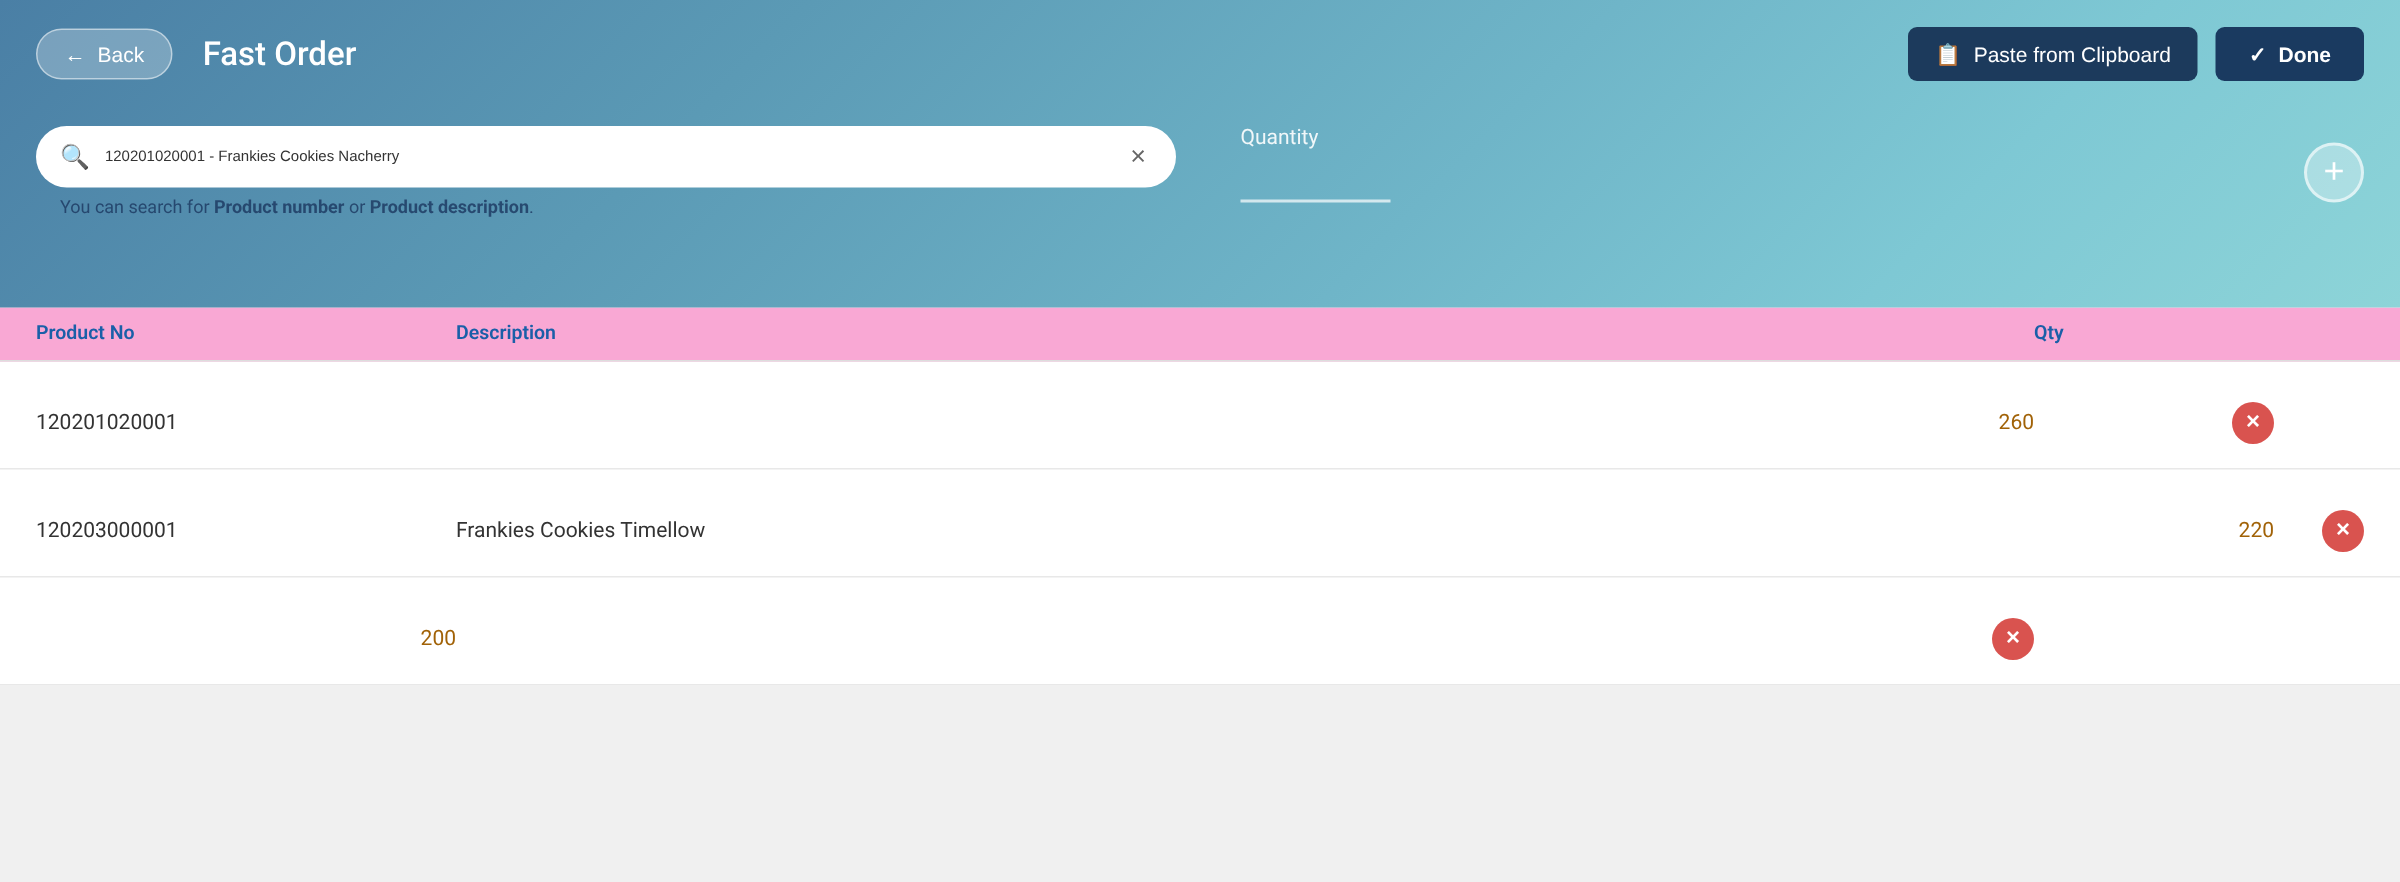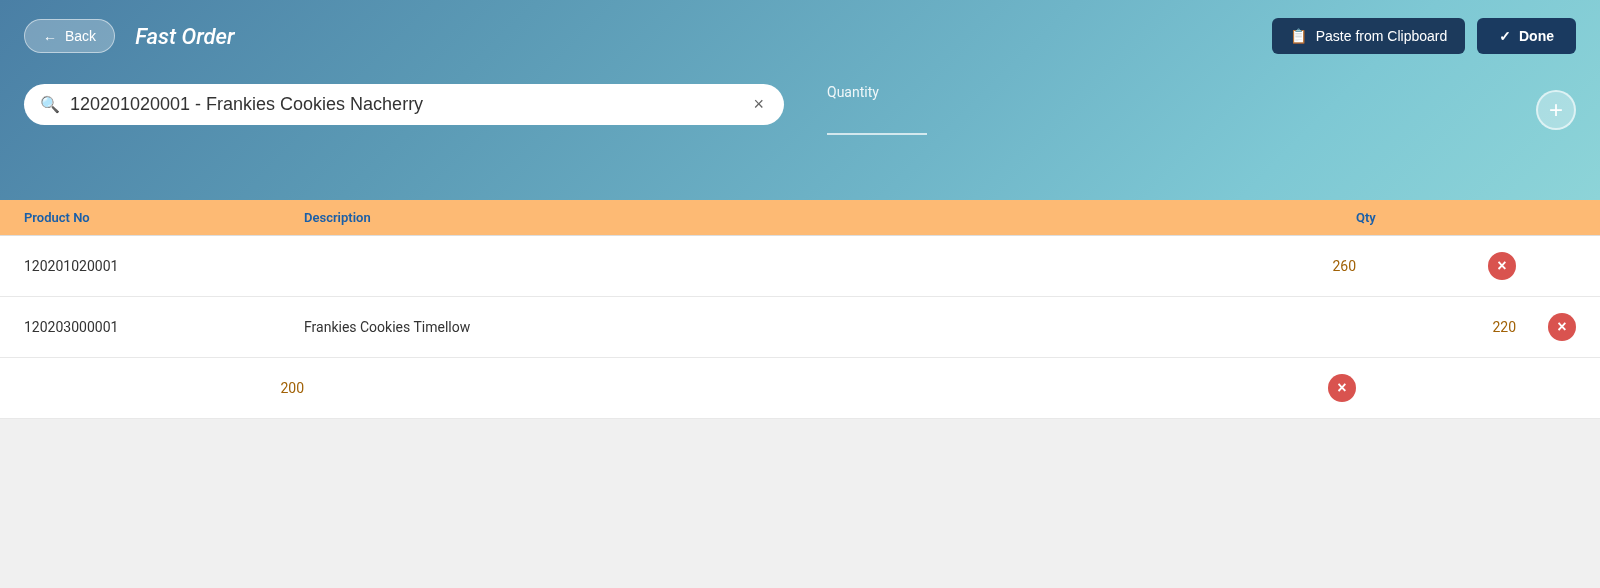--- a/index.html
+++ b/index.html
@@ -39,21 +39,20 @@
       cursor: pointer;
       display: flex;
       align-items: center;
       gap: 8px;
     }
 
     .page-title {
       color: #fff;
       font-size: 22px;
       font-weight: 500;
-      font-style: italic;
     }
 
     .header-right {
       display: flex;
       align-items: center;
       gap: 12px;
     }
 
     .paste-btn {
       background: #1c3a5c;
@@ -104,21 +103,21 @@
     }
 
     .search-icon-wrap {
       color: #999;
       font-size: 16px;
     }
 
     .search-input {
       border: none;
       outline: none;
-      font-size: 18px;
+      font-size: 10px;
       color: #333;
       flex: 1;
       background: transparent;
     }
 
     .clear-btn {
       background: none;
       border: none;
       cursor: pointer;
       color: #666;
@@ -181,21 +180,21 @@
     }
 
     .table-section {
       background: #fff;
       margin: 0;
     }
 
     .table-header {
       display: grid;
       grid-template-columns: 280px 1fr 160px 60px;
-      background: #fdba74;
+      background: #f9a8d4;
       padding: 10px 24px;
       border-bottom: 1px solid #ddd;
     }
 
     .col-header {
       font-size: 13px;
       font-weight: 600;
       color: #1a5fa8;
     }
 
@@ -205,20 +204,21 @@
       display: grid;
       grid-template-columns: 280px 1fr 160px 60px;
       padding: 16px 24px;
       border-bottom: 1px solid #e8e8e8;
       align-items: center;
     }
 
     .cell {
       font-size: 14px;
       color: #333;
+      margin-top: 11px;
     }
 
     .cell.qty {
       text-align: right;
       font-size: 14px;
       color: #a16207;
     }
 
     .cell.action {
       display: flex;
@@ -264,20 +264,23 @@
     </div>
   </div>
 
   <div class="search-row">
     <div class="search-container">
       <div class="search-input-wrapper">
         <span class="search-icon-wrap">🔍</span>
         <input class="search-input" type="text" value="120201020001 - Frankies Cookies Nacherry" style="">
         <button class="clear-btn">×</button>
       </div>
+      <div class="search-hint">
+        <span>You can search for </span><strong>Product number</strong><span> or </span><strong>Product description</strong><span>.</span>
+      </div>
     </div>
 
     <div class="quantity-field-wrap">
       <span class="quantity-label">Quantity</span>
       <input class="quantity-input" type="text" value="" style="">
     </div>
 
     <button class="add-btn">
       <span>+</span>
     </button>

